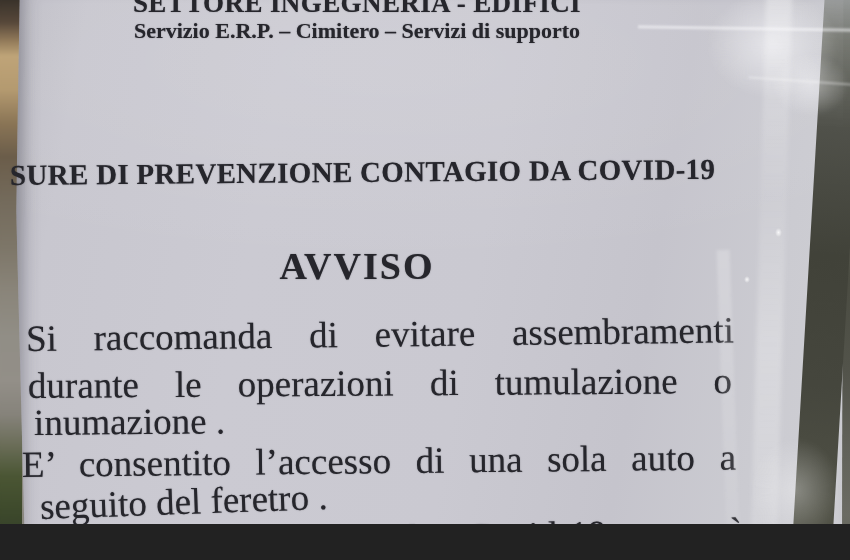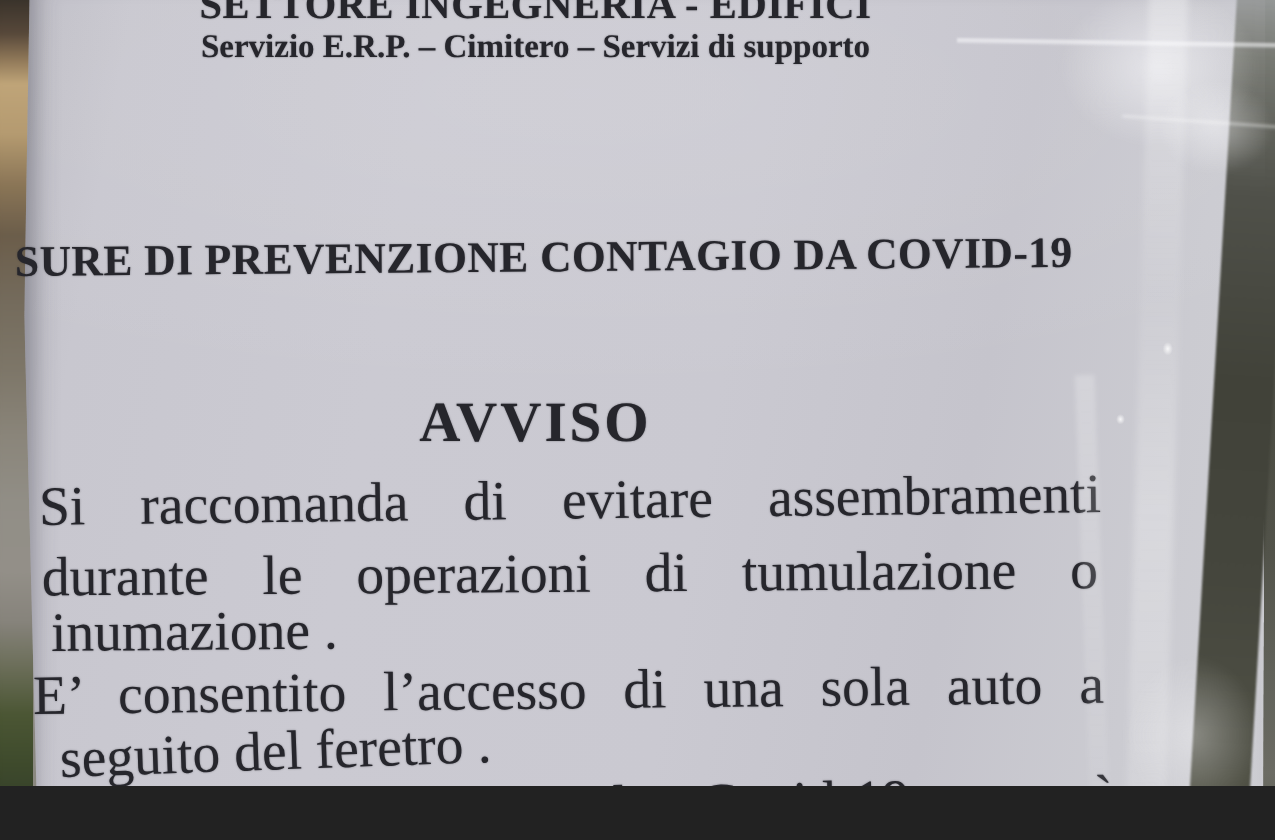--- a/index.html
+++ b/index.html
@@ -102,21 +102,21 @@
     position: absolute; line-height: 1.05;
     text-shadow: 0 0 1.2px rgba(38,38,46,0.55);
     transform-origin: left center;
   }
   .centerbox { left: 0; width: 714px; text-align: center; }
   .bold { font-weight: bold; }
   .h1 { top: -11px; font-size: 27px; letter-spacing: 0.4px; }
   .h2 { top: 19px;  font-size: 22px; }
   .subject { top: 160px; left: 10px; font-size: 29px; white-space: nowrap;
              letter-spacing: 0.3px; transform: rotate(-0.5deg); }
-  .avviso { top: 263px; font-size: 38px; letter-spacing: 2px; }
+  .avviso { top: 247px; font-size: 38px; letter-spacing: 2px; }
   .body-line { font-size: 37px; }
   .just { text-align: justify; text-align-last: justify; }
   .b0 { top: 320px; left: 26px; width: 708px; transform: rotate(-0.7deg); }
   .b1 { top: 367px; left: 28px; width: 704px; transform: rotate(-0.4deg); }
   .b2 { top: 404px; left: 34px; white-space: nowrap; transform: rotate(-0.5deg); }
   .b3 { top: 446px; left: 22px; width: 714px; transform: rotate(-0.6deg); }
   .b4 { top: 488px; left: 40px; white-space: nowrap; transform: rotate(-2deg); }
   .b5 { top: 527px; left: 28px; width: 716px; transform: rotate(-1.2deg); }
 </style>
 </head>

